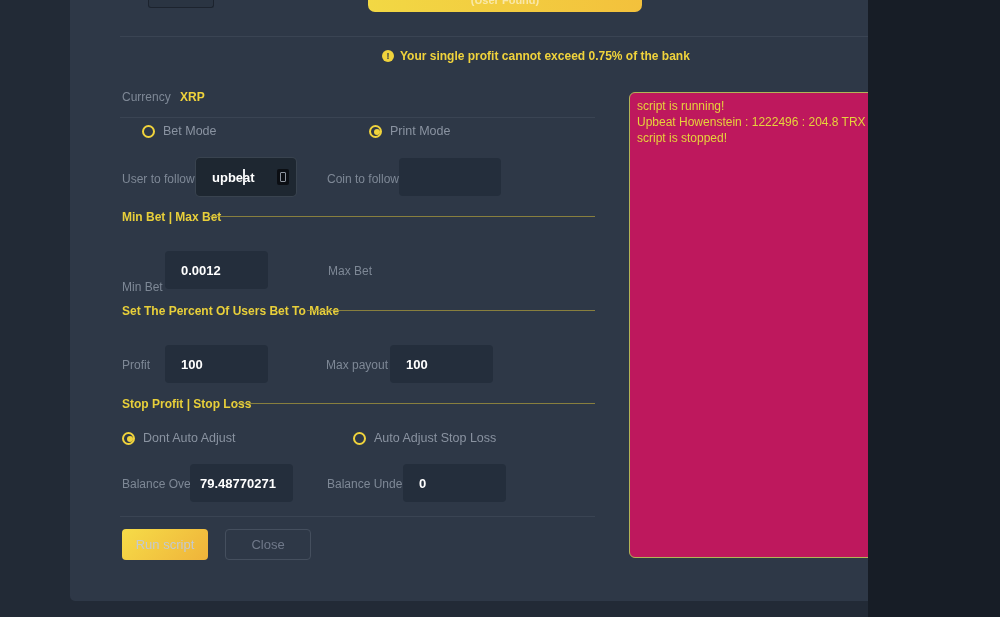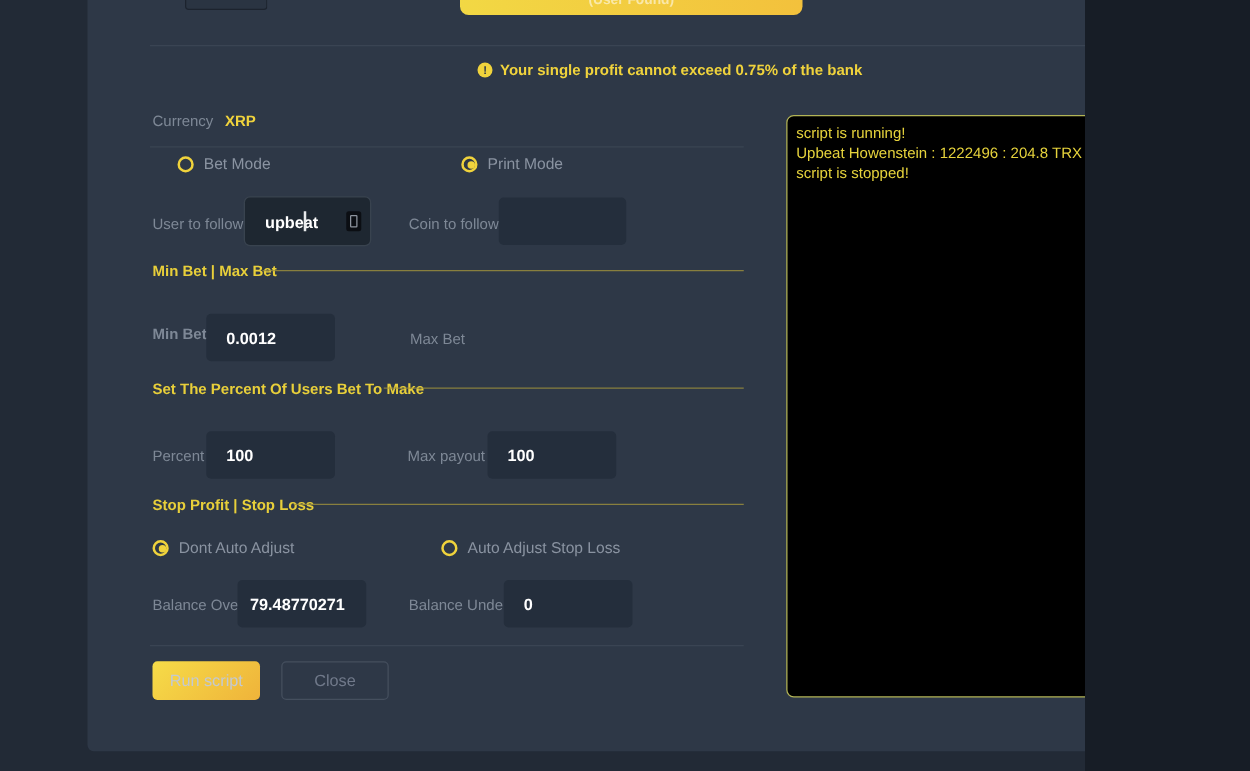--- a/index.html
+++ b/index.html
@@ -80,21 +80,21 @@
     left:52px;top:529px;width:86px;
     background:linear-gradient(135deg,#f6dc48,#efb33a);color:#c3c9d1;
   }
   .btn-close{
     left:155px;top:529px;width:86px;background:transparent;
     border:1px solid #454f5e;color:#70798a;
   }
   
   .log{
     position:absolute;left:559px;top:92px;width:259px;height:466px;
-    background:#000000;border:1px solid #b2b456;border-radius:6px;
+    background:#be185d;border:1px solid #b2b456;border-radius:6px;
     padding:5px 7px;overflow:hidden;
   }
   .log .line{font-size:12px;color:#e6d33c;line-height:16px;white-space:nowrap;}
 </style>
 </head>
 <body>
 
 <div class="screen">
   <div class="modal">
 
@@ -128,29 +128,29 @@
     <input class="tinput focused" style="left: 126px; top: 158px; width: 100px;" value="upbeat">
     <div class="caret" style="left:173px;top:169px;"></div>
     <div class="ime-icon" style="left:207px;top:169px;"></div>
 
     <div class="label" style="left:257px;top:172px;">Coin to follow</div>
     <input class="tinput" style="left: 329px; top: 158px; width: 102px;" value="">
 
     <div class="section-title" style="left:52px;top:210px;">Min Bet | Max Bet</div>
     <div class="section-line" style="left:140px;top:216px;width:385px;"></div>
 
-    <div class="label" style="left:52px;top:260px;font-weight:bold;">Min Bet</div>
+    <div class="label" style="left:52px;top:280px;">Min Bet</div>
     <input class="tinput" style="left: 95px; top: 251px; width: 103px;" value="0.0012">
 
     <div class="label" style="left:258px;top:264px;">Max Bet</div>
 
     <div class="section-title" style="left:52px;top:304px;">Set The Percent Of Users Bet To Make</div>
     <div class="section-line" style="left:237px;top:310px;width:288px;"></div>
 
-    <div class="label" style="left:52px;top:358px;">Percent</div>
+    <div class="label" style="left:52px;top:358px;">Profit</div>
     <input class="tinput" style="left: 95px; top: 345px; width: 103px;" value="100">
 
     <div class="label" style="left:256px;top:358px;">Max payout</div>
     <input class="tinput" style="left: 320px; top: 345px; width: 103px;" value="100">
 
     <div class="section-title" style="left:52px;top:397px;">Stop Profit | Stop Loss</div>
     <div class="section-line" style="left:165px;top:403px;width:360px;"></div>
 
     <div class="radio-row" style="left:52px;top:431px;justify-content:flex-end;">
       <div class="radio checked"></div>

